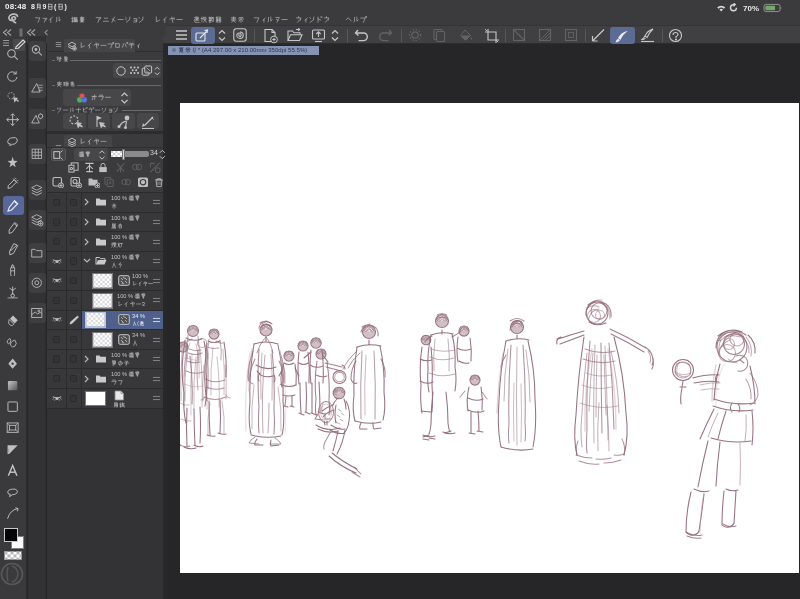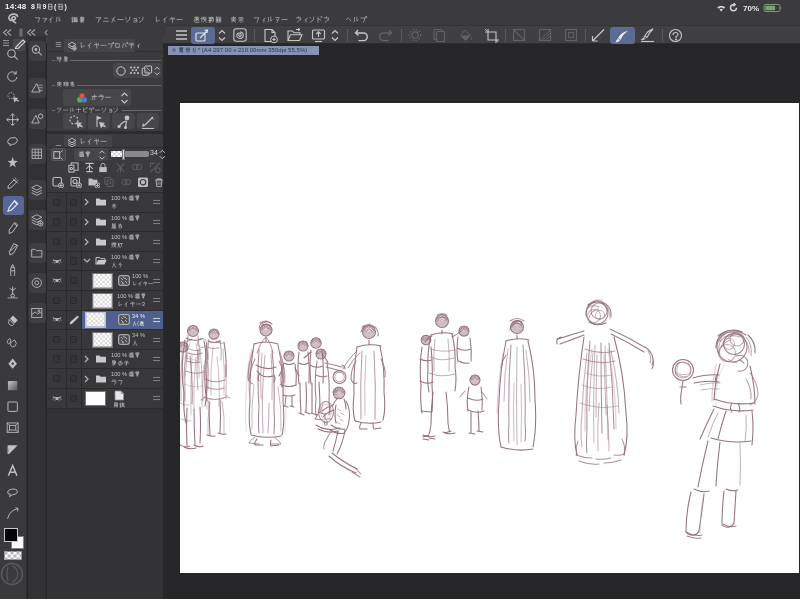--- a/index.html
+++ b/index.html
@@ -1,21 +1,21 @@
 <!DOCTYPE html>
 <html><head><meta charset="utf-8"><style>
 *{margin:0;padding:0;box-sizing:border-box}
 html,body{width:800px;height:599px;background:#2a2a2c;font-family:"Liberation Sans",sans-serif;overflow:hidden}
 .abs{position:absolute}
 #page{position:relative;width:800px;height:599px;background:#262628}
 </style></head><body>
 <div id="page">
 <div class="abs" style="left:0;top:0;width:800px;height:25px;background:#3b3b3d"></div>
 <div class="abs" style="left:0;top:25px;width:800px;height:19px;background:#404042;border-top:1px solid #343436;border-bottom:1px solid #2c2c2e"></div>
-<div class="abs" style="left:5px;top:2px;font-size:8px;font-weight:bold;color:#f0f0f0;letter-spacing:.2px">14:48</div>
+<div class="abs" style="left:5px;top:2px;font-size:8px;font-weight:bold;color:#f0f0f0;letter-spacing:.2px">08:48</div>
 <div style="position:absolute;left:31px;top:2.5px;line-height:0"><svg width="37" height="9" viewBox="0 0 37 9" style="overflow:visible">
         <text x="0.0" y="6.2" font-family="Liberation Sans" font-size="6.99" fill="#f0f0f0" font-weight="700">8</text>
         <g stroke="#f0f0f0" stroke-width="0.59" fill="none" stroke-linecap="round">
           <path d="M6.38,1.14 L6.38,5.47 L5.78,6.38"></path>
           <path d="M6.38,1.14 L9.27,1.14 L9.27,6.08 L8.51,6.08"></path>
           <path d="M6.38,2.89 L9.12,2.89"></path>
           <path d="M6.38,4.41 L9.12,4.41"></path>
         </g>
         <text x="11.6" y="6.2" font-family="Liberation Sans" font-size="6.99" fill="#f0f0f0" font-weight="700">9</text>
         <g stroke="#f0f0f0" stroke-width="0.59" fill="none" stroke-linecap="round">

